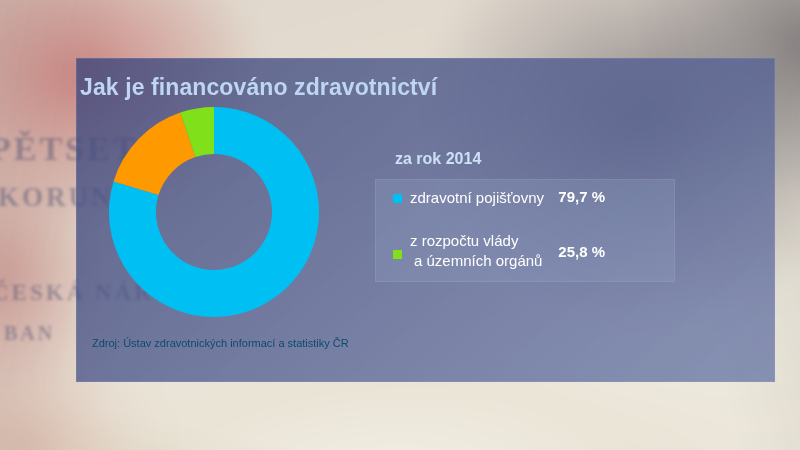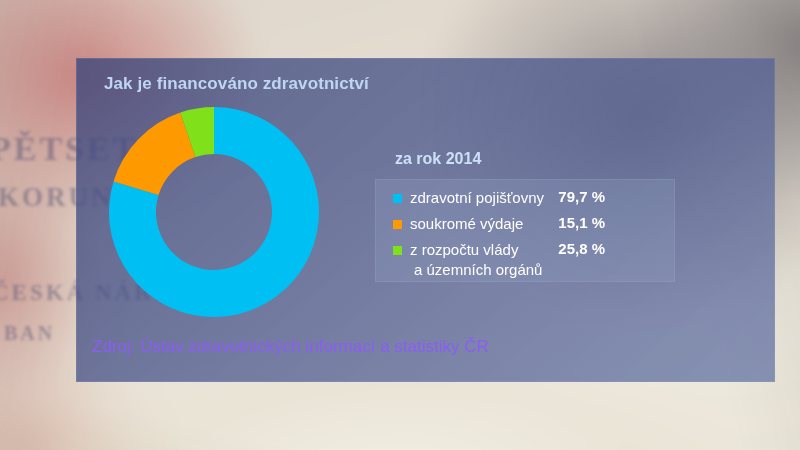--- a/index.html
+++ b/index.html
@@ -75,23 +75,23 @@
     background: linear-gradient(140deg,
         rgba(62,72,124,0.80) 0%,
         rgba(72,84,138,0.76) 38%,
         rgba(86,100,152,0.74) 70%,
         rgba(96,112,162,0.72) 100%);
     box-shadow: 0 0 0 1px rgba(150,170,210,0.22) inset;
   }
 
   .panel-title {
     position: absolute;
-    left: 104px;
+    left: 80px;
     top: 74px;
-    font-size: 17px;
+    font-size: 23px;
     font-weight: bold;
     color: #bed6f2;
     letter-spacing: 0.1px;
     white-space: nowrap;
     text-align: center;
   }
 
   .panel-subtitle {
     position: absolute;
     left: 395px;
@@ -133,21 +133,21 @@
   .legend-row {
     position: absolute;
     left: 18px;
     right: 14px;
     height: 22px;
     display: flex;
     align-items: flex-start;
   }
   .legend-row.r0 { top: 9px; }
   .legend-row.r1 { top: 35px; }
-  .legend-row.r2 { top: 61px; }
+  .legend-row.r2 { top: 61px; align-items: center; }
 
   .swatch {
     width: 9px;
     height: 9px;
     margin-top: 6px;
     margin-right: 8px;
     flex: 0 0 auto;
   }
   .legend-label {
     font-size: 15px;
@@ -168,22 +168,22 @@
     flex: 0 0 auto;
     text-align: right;
     margin-top: 0;
   }
 
   
   .source {
     position: absolute;
     left: 92px;
     top: 337px;
-    font-size: 17px;
-    color: #8b5cf6;
+    font-size: 11px;
+    color: #0c4a6e;
     white-space: nowrap;
   }
 </style>
 </head>
 <body>
 
 <div id="screen">
 
   <div class="bg-layer">
     <div class="bg-base"></div>
@@ -214,27 +214,20 @@
   <div class="legend-rows">
 
     <div class="legend-row r0">
       <span class="swatch" style="background: rgb(0, 191, 243);"></span>
       <span class="legend-label">
         <span>zdravotní pojišťovny</span>
       </span>
       <span class="legend-value">79,7 %</span>
     </div>
 
-    <div class="legend-row r1">
-      <span class="swatch" style="background: rgb(255, 153, 0);"></span>
-      <span class="legend-label">
-        <span>soukromé výdaje</span>
-      </span>
-      <span class="legend-value">15,1 %</span>
-    </div>
 
     <div class="legend-row r2">
       <span class="swatch" style="background: rgb(128, 224, 26);"></span>
       <span class="legend-label">
         <span>z rozpočtu vlády</span>
         <span class="cont">a územních orgánů</span>
       </span>
       <span class="legend-value">25,8 %</span>
     </div>
 

